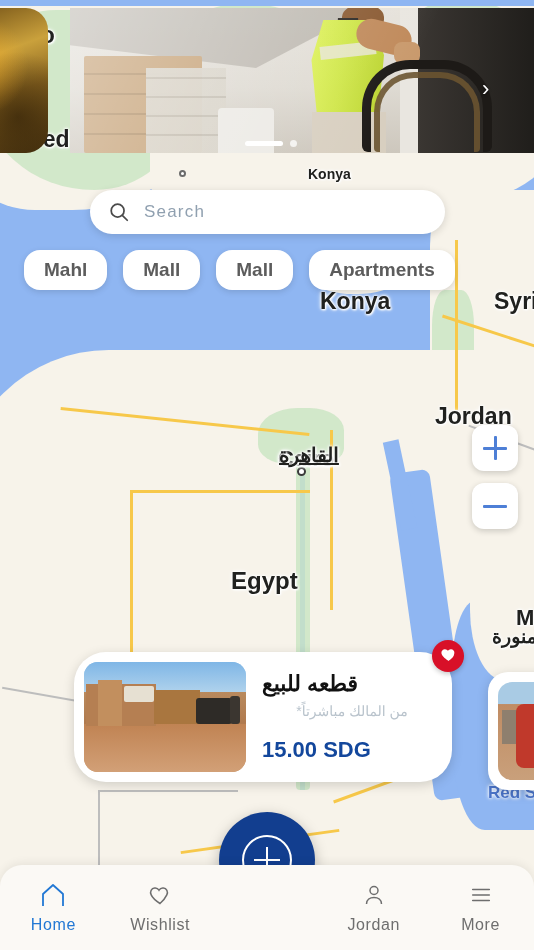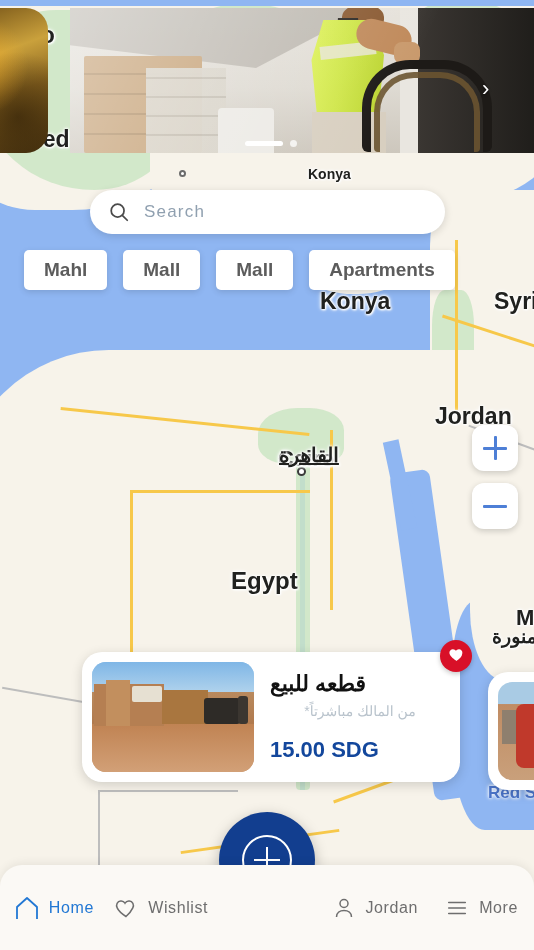--- a/index.html
+++ b/index.html
@@ -104,43 +104,43 @@
     border: none; outline: none; background: transparent;
     font-family: "Liberation Sans", sans-serif;
     font-size: 17px; color: #5a6a7a; letter-spacing: 1.2px;
     width: 100%;
   }
   .search-input::placeholder { color: #90a0b0; letter-spacing: 1.2px; }
 
   
   .chips { position: absolute; left: 24px; top: 250px; display: flex; gap: 16px; }
   .chip {
-    background: #fff; border-radius: 5px; height: 40px;
+    background: #fff; border-radius: 16px; height: 40px;
     display: flex; align-items: center; justify-content: center;
     padding: 0 20px; font-size: 19px; font-weight: bold; color: #5c5c5c;
     box-shadow: 0 2px 6px rgba(0,0,0,.13);
     white-space: nowrap; cursor: pointer;
   }
 
   
   .zoomctl { position: absolute; right: 16px; }
   .zoom-btn {
     width: 46px; height: 46px; background: #fff; border-radius: 12px;
     box-shadow: 0 2px 6px rgba(0,0,0,.18);
     display: flex; align-items: center; justify-content: center;
     cursor: pointer;
   }
   .zoom-in { top: 425px; }
   .zoom-out { top: 483px; }
   .plusbar, .minusbar { background: #4E7FD6; position: absolute; border-radius: 1px; }
 
   
   .card {
-    position: absolute; left: 82px; top: 652px; width: 378px; height: 130px;
-    background: #fff; border-radius: 20px;
+    position: absolute; left: 74px; top: 652px; width: 378px; height: 130px;
+    background: #fff; border-radius: 32px;
     box-shadow: 0 3px 12px rgba(0,0,0,.16);
     display: flex; align-items: center; padding: 10px;
   }
   .card-img {
     width: 162px; height: 110px; border-radius: 14px; flex: 0 0 162px;
     overflow: hidden; position: relative;
     background: linear-gradient(180deg,#8FC0E8 0%, #A8CFE8 26%, #B98A5E 27%, #B07A4E 55%, #C79366 100%);
   }
   .ci-sky { position:absolute; left:0; top:0; width:100%; height:30px; background: linear-gradient(180deg,#7FB6E6,#AFD2EC); }
   .ci-wall { position:absolute; left:2px; top:22px; width:70px; height:42px; background:#B57F52; }
@@ -178,21 +178,21 @@
   .cn-bld { position:absolute; left:4px; top:28px; width:34px; height:34px; background:#8E7F6E; }
 
   
   .bottomnav {
     position: absolute; left: 0; bottom: 0; width: 534px; height: 85px;
     background: #FBF9F5; border-radius: 22px 22px 0 0;
     box-shadow: 0 -2px 10px rgba(0,0,0,.07);
     display: flex; align-items: center;
   }
   .navitem {
-    flex: 1; display: flex; 
+    flex: 1; display: flex; flex-direction: column;
     align-items: center; justify-content: center; gap: 8px;
     cursor: pointer; color: #6E6E6E; font-size: 16px; letter-spacing: .6px;
   }
   .navitem.active { color: #2278D4; }
   .navitem.spacer { visibility: hidden; }
   .navicon { width: 28px; height: 26px; display: flex; align-items: center; justify-content: center; }
 
   .fab {
     position: absolute; left: 219px; top: 812px;
     width: 96px; height: 96px; border-radius: 50%;

